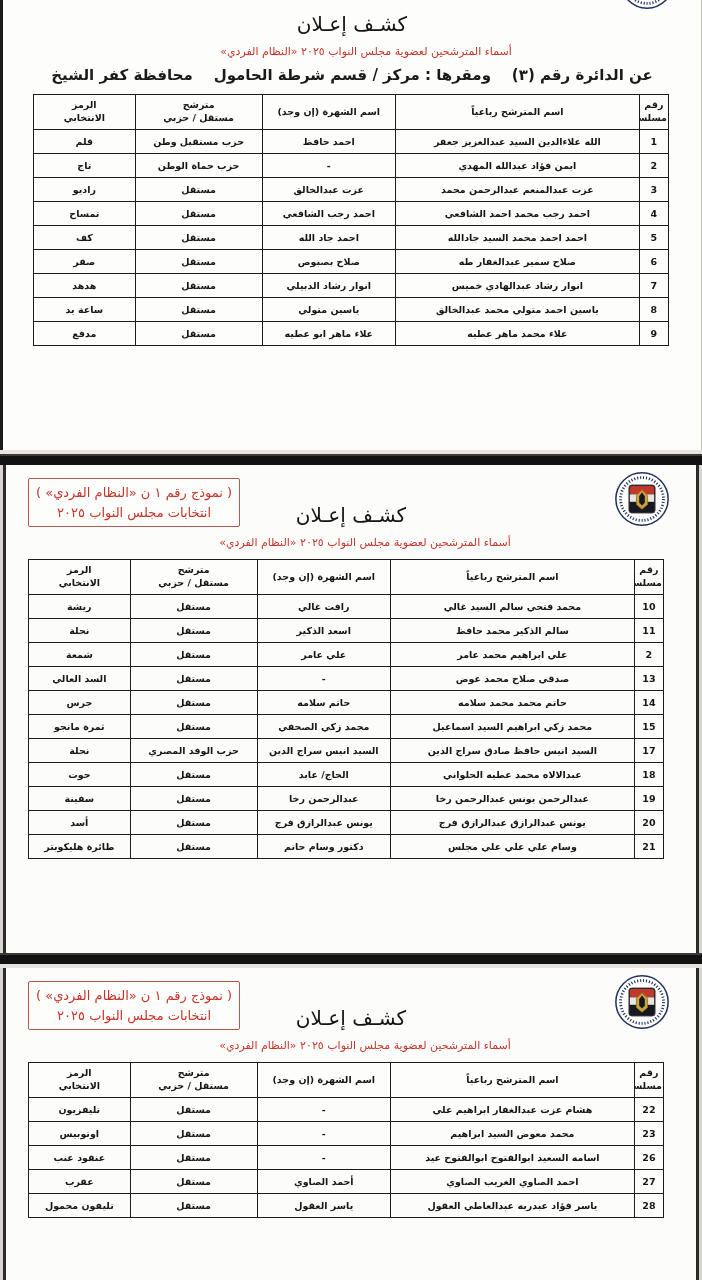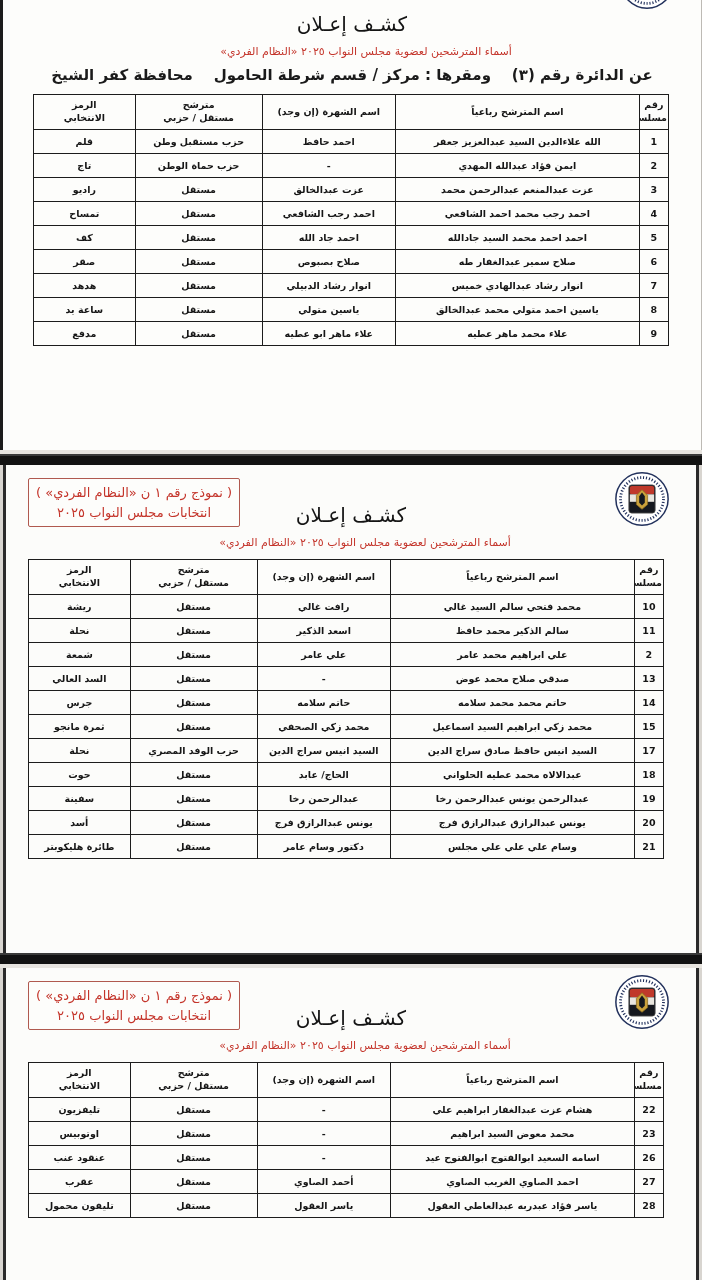--- a/index.html
+++ b/index.html
@@ -284,21 +284,21 @@
         <tr>
           <td>20</td>
           <td>يونس عبدالرازق عبدالرازق فرج</td>
           <td>يونس عبدالرازق فرج</td>
           <td>مستقل</td>
           <td>أسد</td>
         </tr>
         <tr>
           <td>21</td>
           <td>وسام علي علي علي مجلس</td>
-          <td>دكتور وسام عامر</td>
+          <td>دكتور وسام حاتم</td>
           <td>مستقل</td>
           <td>طائرة هليكوبتر</td>
         </tr>
       </tbody>
   </table>
 </section>
 
 <div class="page-sep"></div>
 <div class="gap"></div>
 

